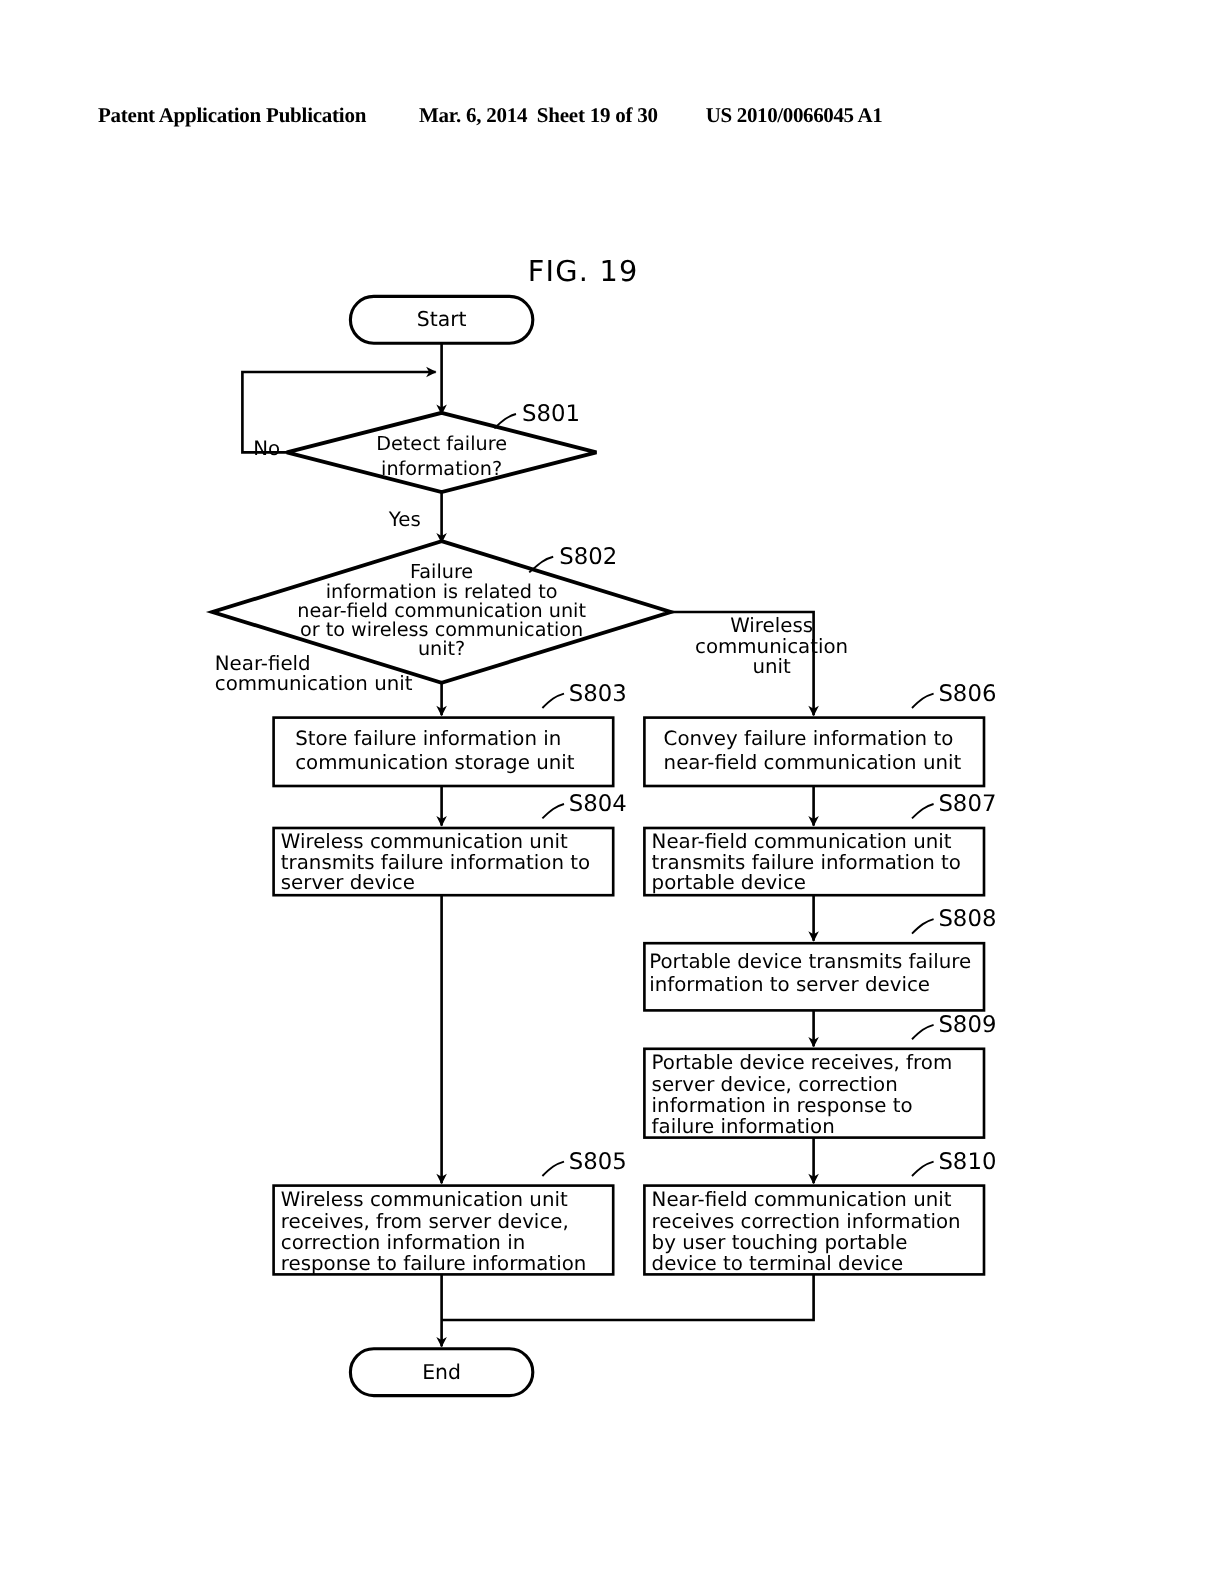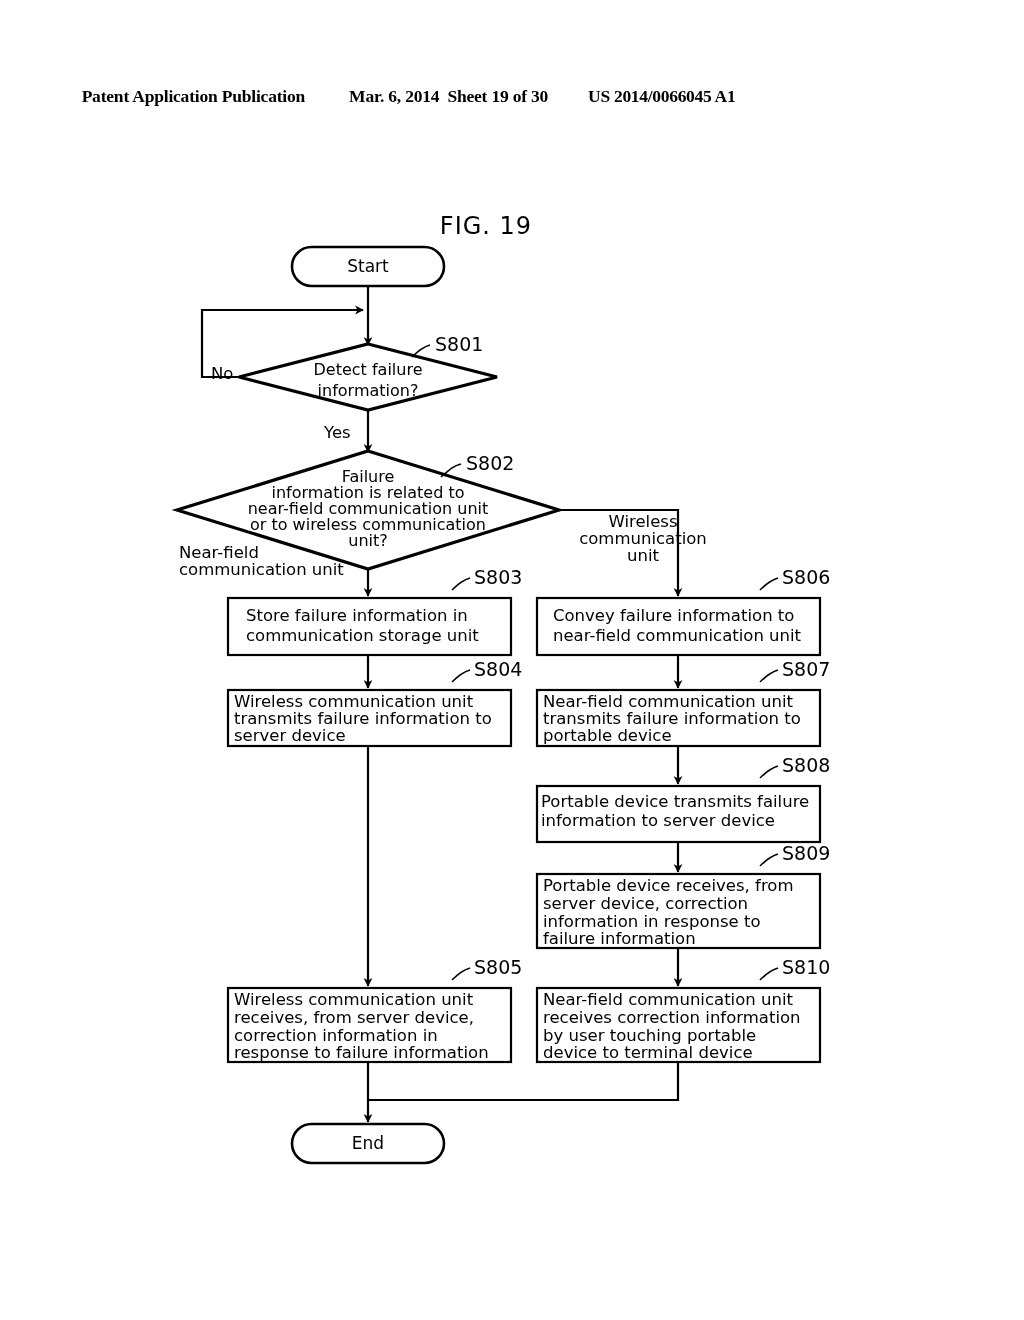--- a/index.html
+++ b/index.html
@@ -89,21 +89,21 @@
 </style>
 </head>
 <body>
 
 <div class="page">
 
   <div class="pub-header">
     <span class="seg-title">Patent Application Publication</span>
     <span class="seg-date">Mar. 6, 2014</span>
     <span class="seg-sheet">Sheet 19 of 30</span>
-    <span class="seg-num">US 2014/0066045 A1</span>
+    <span class="seg-num">US 2010/0066045 A1</span>
   </div>
 
   <svg class="flow" viewBox="0 0 1024 1320">
     <defs>
       <marker id="arrow" markerWidth="11" markerHeight="11" refX="8.4" refY="5" orient="auto" markerUnits="userSpaceOnUse">
         <path d="M0.5,0.6 L9.2,5 L0.5,9.4 L3,5 Z" fill="#000000"></path>
       </marker>
     </defs>
 
     <text class="figlabel" x="486" y="234" text-anchor="middle">FIG. 19</text>

